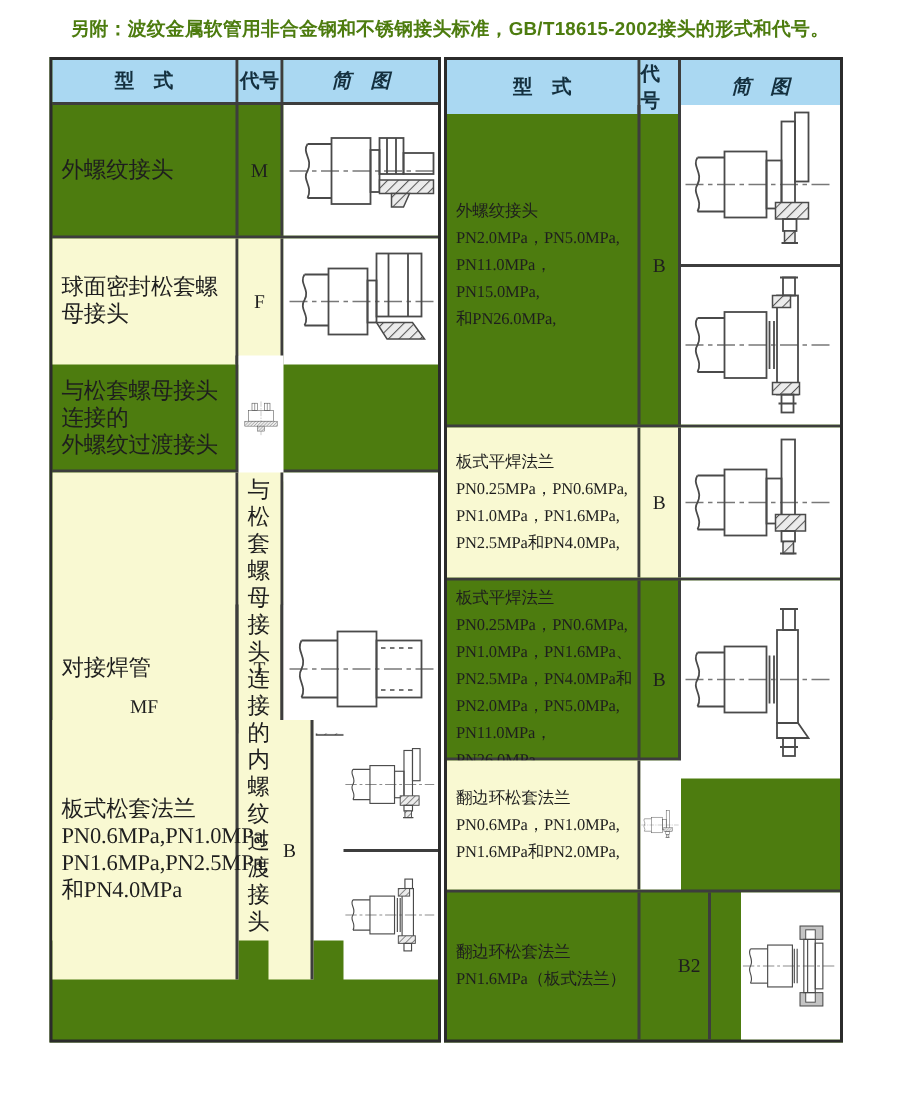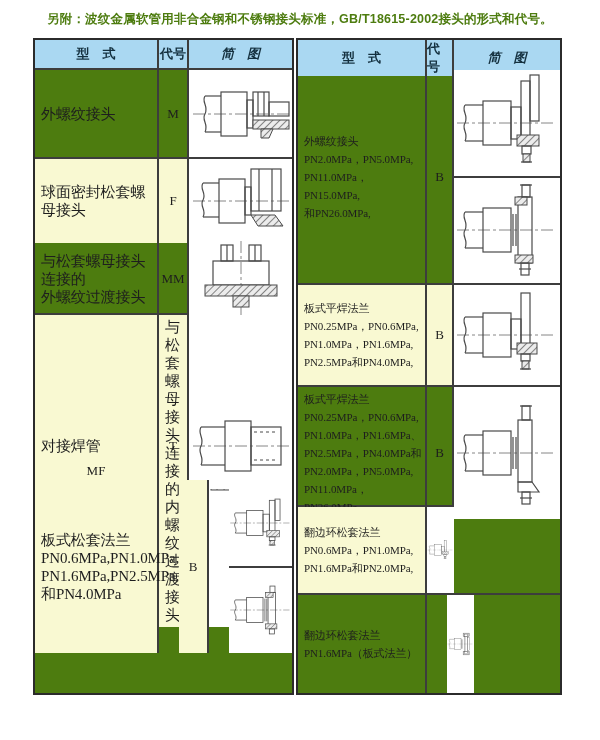--- a/index.html
+++ b/index.html
@@ -105,21 +105,20 @@
         <line class="dwg" x1="68" y1="10" x2="68" y2="52"></line>
         <line class="dwg" x1="81" y1="10" x2="81" y2="52"></line>
         <path class="ht" d="M60,56 h24 l8,11 h-25 z"></path>
       </svg>
     </div>
   </div>
 
   <div class="row" style="height:78px">
     <div class="cell type-cell">与松套螺母接头连接的
 外螺纹过渡接头</div>
-    <div class="cell code-cell">MM</div>
     <div class="cell diagram-cell lastcol">
       <svg width="100" height="84" viewBox="0 0 100 84">
         <line class="cl" x1="50" y1="4" x2="50" y2="80"></line>
         <rect class="dwg" x="30" y="8" width="12" height="16"></rect>
         <rect class="dwg" x="58" y="8" width="12" height="16"></rect>
         <line class="dwg" x1="36" y1="8" x2="36" y2="24"></line>
         <line class="dwg" x1="64" y1="8" x2="64" y2="24"></line>
         <rect class="dwg" x="22" y="24" width="56" height="24"></rect>
         <rect class="ht" x="14" y="48" width="72" height="11"></rect>
         <rect class="ht" x="42" y="59" width="16" height="11"></rect>
@@ -324,20 +323,21 @@
         <rect class="dwg" x="65" y="58" width="9" height="7"></rect>
         <rect class="ht" x="66" y="65" width="7" height="8"></rect>
         <line class="dwg" x1="64" y1="73" x2="75" y2="73"></line>
       </svg>
     </div>
   </div>
 
   <div class="row last" style="height:98px">
     <div class="cell type-cell">翻边环松套法兰
 PN1.6MPa（板式法兰）</div>
+    <div class="cell code-cell">B2</div>
     <div class="cell diagram-cell lastcol">
       <svg width="104" height="92" viewBox="0 0 104 92">
         <line class="cl" x1="2" y1="46" x2="100" y2="46"></line>
         <path class="dwg" d="M10,28 c-4,6 4,10 0,18 c-4,6 4,10 0,18"></path>
         <line class="dwg" x1="10" y1="28" x2="28" y2="28"></line>
         <line class="dwg" x1="10" y1="64" x2="28" y2="64"></line>
         <rect class="dwg" x="28" y="24" width="26" height="44"></rect>
         <line class="dwg" x1="56" y1="28" x2="56" y2="64"></line>
         <line class="dwg" x1="59" y1="28" x2="59" y2="64"></line>
         <rect class="fillg" x="62" y="4" width="24" height="14"></rect>

